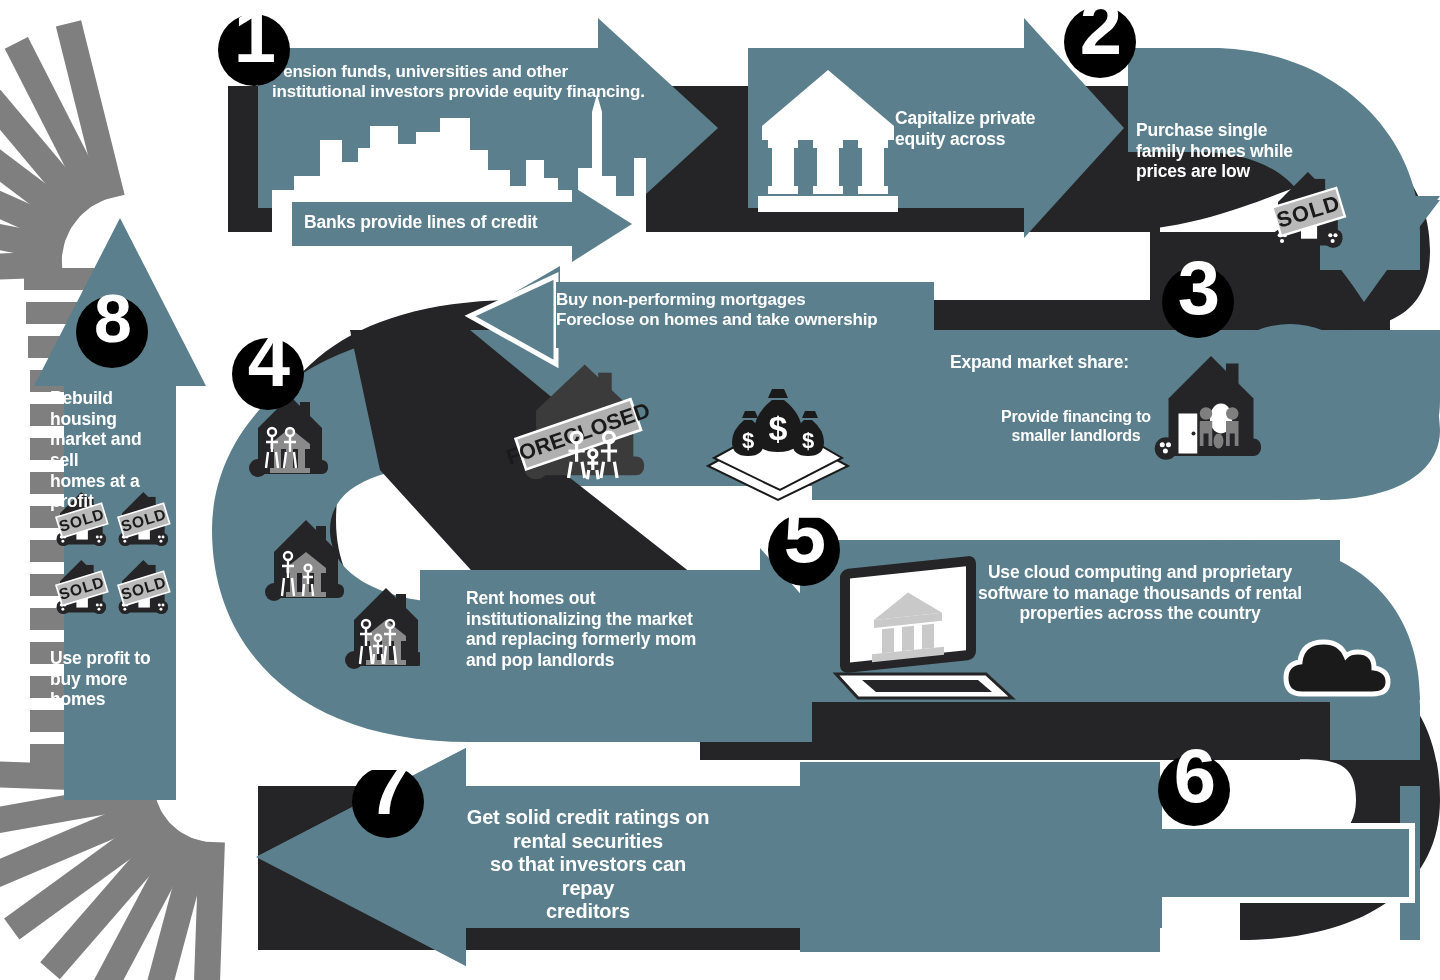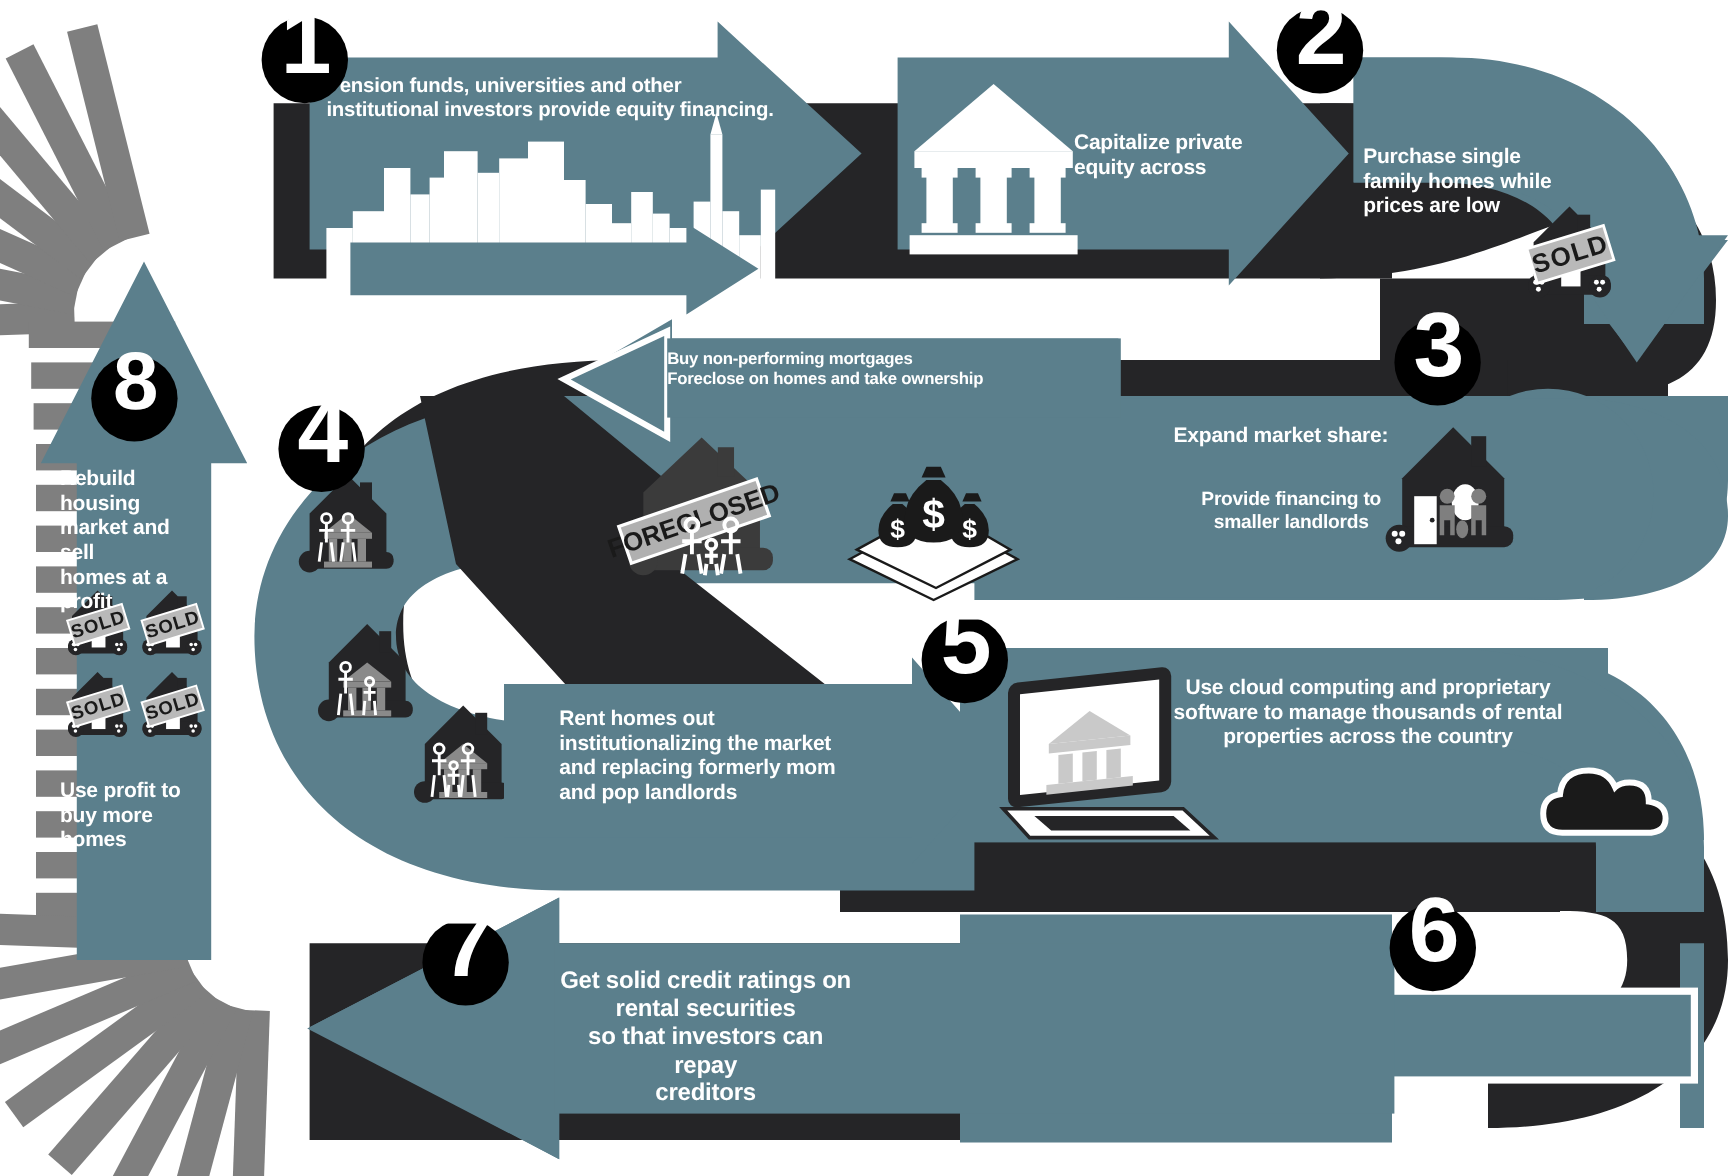--- a/index.html
+++ b/index.html
@@ -449,34 +449,35 @@
       <g transform="translate(122,560) scale(0.82)">
           <use href="#sold-house"></use>
         </g>
     </g>
 
   </svg>
 
   <div class="txt" style="left:272px; top:62px; width:440px; font-size:17px;">Pension funds, universities and other
 institutional investors provide equity financing.</div>
 
+  <div class="txt" style="left:304px; top:212px; width:300px; font-size:17.5px;">Banks provide lines of credit</div>
 
   <div class="txt" style="left:895px; top:108px; width:200px; font-size:17.5px;">Capitalize private
 equity across</div>
 
   <div class="txt" style="left:1136px; top:84px; width:200px; font-size:17.5px;margin-top:36px;">Purchase single
 family homes while
 prices are low</div>
 
-  <div class="txt" style="left:950px; top:352px; width:220px; font-size:17.5px;margin-left:28px;">Expand market share:</div>
+  <div class="txt" style="left:950px; top:352px; width:220px; font-size:17.5px;">Expand market share:</div>
 
   <div class="txt" style="left:956px; top:408px; width:240px; font-size:16px; text-align:center;">Provide financing to
 smaller landlords</div>
 
-  <div class="txt" style="left:556px; top:290px; width:370px; font-size:14px;">Buy non-performing mortgages
+  <div class="txt" style="left:556px; top:290px; width:370px; font-size:17px;">Buy non-performing mortgages
 Foreclose on homes and take ownership</div>
 
   <div class="txt" style="left:466px; top:588px; width:270px; font-size:17.5px;">Rent homes out
 institutionalizing the market
 and replacing formerly mom
 and pop landlords</div>
 
   <div class="txt" style="left:960px; top:562px; width:360px; font-size:17.5px; text-align:center;">Use cloud computing and proprietary
 software to manage thousands of rental
 properties across the country</div>

